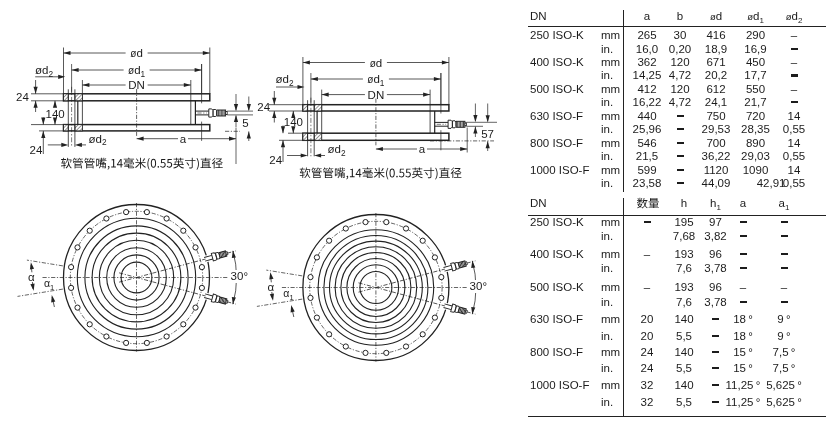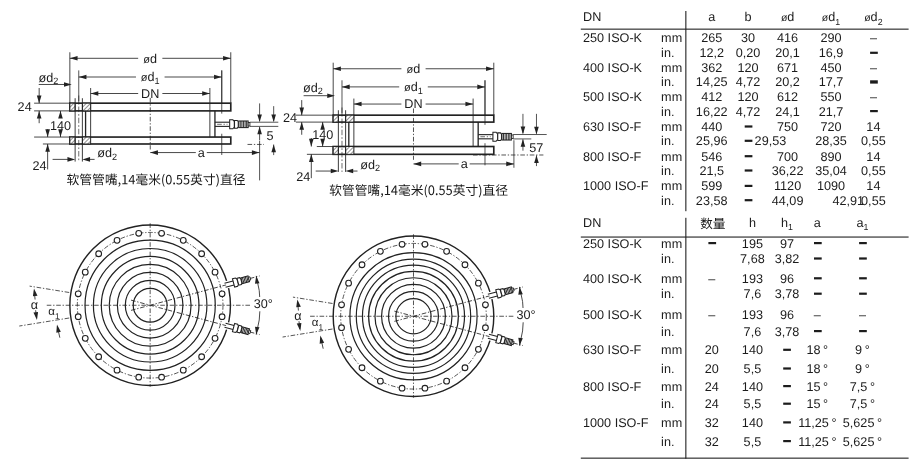--- a/index.html
+++ b/index.html
@@ -362,23 +362,23 @@
       <span style="position:absolute;left:530px;top:0">250 ISO-K</span>
       <span style="position:absolute;left:601px;top:0">mm</span>
       <span style="position:absolute;left:617.0px;top:0;width:60px;text-align:center">265</span>
       <span style="position:absolute;left:650.0px;top:0;width:60px;text-align:center">30</span>
       <span style="position:absolute;left:686.0px;top:0;width:60px;text-align:center">416</span>
       <span style="position:absolute;left:725.5px;top:0;width:60px;text-align:center">290</span>
       <span style="position:absolute;left:764.0px;top:0;width:60px;text-align:center">–</span>
     </div>
 <div style="position:absolute;top:42.5px;left:0;height:14px;font-size:11.5px">
       <span style="position:absolute;left:601px;top:0">in.</span>
-      <span style="position:absolute;left:617.0px;top:0;width:60px;text-align:center">12,2</span>
+      <span style="position:absolute;left:617.0px;top:0;width:60px;text-align:center">16,0</span>
       <span style="position:absolute;left:650.0px;top:0;width:60px;text-align:center">0,20</span>
-      <span style="position:absolute;left:686.0px;top:0;width:60px;text-align:center">20,1</span>
+      <span style="position:absolute;left:686.0px;top:0;width:60px;text-align:center">18,9</span>
       <span style="position:absolute;left:725.5px;top:0;width:60px;text-align:center">16,9</span>
       <span style="position:absolute;left:764.0px;top:0;width:60px;text-align:center"><span style="display:inline-block;width:7px;height:2.2px;background:#1c1c1c;vertical-align:2.8px"></span></span>
     </div>
 <div style="position:absolute;top:55.9px;left:0;height:14px;font-size:11.5px">
       <span style="position:absolute;left:530px;top:0">400 ISO-K</span>
       <span style="position:absolute;left:601px;top:0">mm</span>
       <span style="position:absolute;left:617.0px;top:0;width:60px;text-align:center">362</span>
       <span style="position:absolute;left:650.0px;top:0;width:60px;text-align:center">120</span>
       <span style="position:absolute;left:686.0px;top:0;width:60px;text-align:center">671</span>
       <span style="position:absolute;left:725.5px;top:0;width:60px;text-align:center">450</span>
@@ -415,39 +415,39 @@
       <span style="position:absolute;left:617.0px;top:0;width:60px;text-align:center">440</span>
       <span style="position:absolute;left:650.0px;top:0;width:60px;text-align:center"><span style="display:inline-block;width:7px;height:2.2px;background:#1c1c1c;vertical-align:2.8px"></span></span>
       <span style="position:absolute;left:686.0px;top:0;width:60px;text-align:center">750</span>
       <span style="position:absolute;left:725.5px;top:0;width:60px;text-align:center">720</span>
       <span style="position:absolute;left:764.0px;top:0;width:60px;text-align:center">14</span>
     </div>
 <div style="position:absolute;top:123.1px;left:0;height:14px;font-size:11.5px">
       <span style="position:absolute;left:601px;top:0">in.</span>
       <span style="position:absolute;left:617.0px;top:0;width:60px;text-align:center">25,96</span>
       <span style="position:absolute;left:650.0px;top:0;width:60px;text-align:center"><span style="display:inline-block;width:7px;height:2.2px;background:#1c1c1c;vertical-align:2.8px"></span></span>
-      <span style="position:absolute;left:686.0px;top:0;width:60px;">29,53</span>
+      <span style="position:absolute;left:686.0px;top:0;width:60px;text-align:center">29,53</span>
       <span style="position:absolute;left:725.5px;top:0;width:60px;text-align:center">28,35</span>
       <span style="position:absolute;left:764.0px;top:0;width:60px;text-align:center">0,55</span>
     </div>
 <div style="position:absolute;top:136.6px;left:0;height:14px;font-size:11.5px">
       <span style="position:absolute;left:530px;top:0">800 ISO-F</span>
       <span style="position:absolute;left:601px;top:0">mm</span>
       <span style="position:absolute;left:617.0px;top:0;width:60px;text-align:center">546</span>
       <span style="position:absolute;left:650.0px;top:0;width:60px;text-align:center"><span style="display:inline-block;width:7px;height:2.2px;background:#1c1c1c;vertical-align:2.8px"></span></span>
       <span style="position:absolute;left:686.0px;top:0;width:60px;text-align:center">700</span>
       <span style="position:absolute;left:725.5px;top:0;width:60px;text-align:center">890</span>
       <span style="position:absolute;left:764.0px;top:0;width:60px;text-align:center">14</span>
     </div>
 <div style="position:absolute;top:150.1px;left:0;height:14px;font-size:11.5px">
       <span style="position:absolute;left:601px;top:0">in.</span>
       <span style="position:absolute;left:617.0px;top:0;width:60px;text-align:center">21,5</span>
       <span style="position:absolute;left:650.0px;top:0;width:60px;text-align:center"><span style="display:inline-block;width:7px;height:2.2px;background:#1c1c1c;vertical-align:2.8px"></span></span>
       <span style="position:absolute;left:686.0px;top:0;width:60px;text-align:center">36,22</span>
-      <span style="position:absolute;left:725.5px;top:0;width:60px;text-align:center">35,04</span>
+      <span style="position:absolute;left:725.5px;top:0;width:60px;text-align:center">29,03</span>
       <span style="position:absolute;left:764.0px;top:0;width:60px;text-align:center">0,55</span>
     </div>
 <div style="position:absolute;top:163.5px;left:0;height:14px;font-size:11.5px">
       <span style="position:absolute;left:530px;top:0">1000 ISO-F</span>
       <span style="position:absolute;left:601px;top:0">mm</span>
       <span style="position:absolute;left:617.0px;top:0;width:60px;text-align:center">599</span>
       <span style="position:absolute;left:650.0px;top:0;width:60px;text-align:center"><span style="display:inline-block;width:7px;height:2.2px;background:#1c1c1c;vertical-align:2.8px"></span></span>
       <span style="position:absolute;left:686.0px;top:0;width:60px;text-align:center">1120</span>
       <span style="position:absolute;left:725.5px;top:0;width:60px;text-align:center">1090</span>
       <span style="position:absolute;left:764.0px;top:0;width:60px;text-align:center">14</span>

